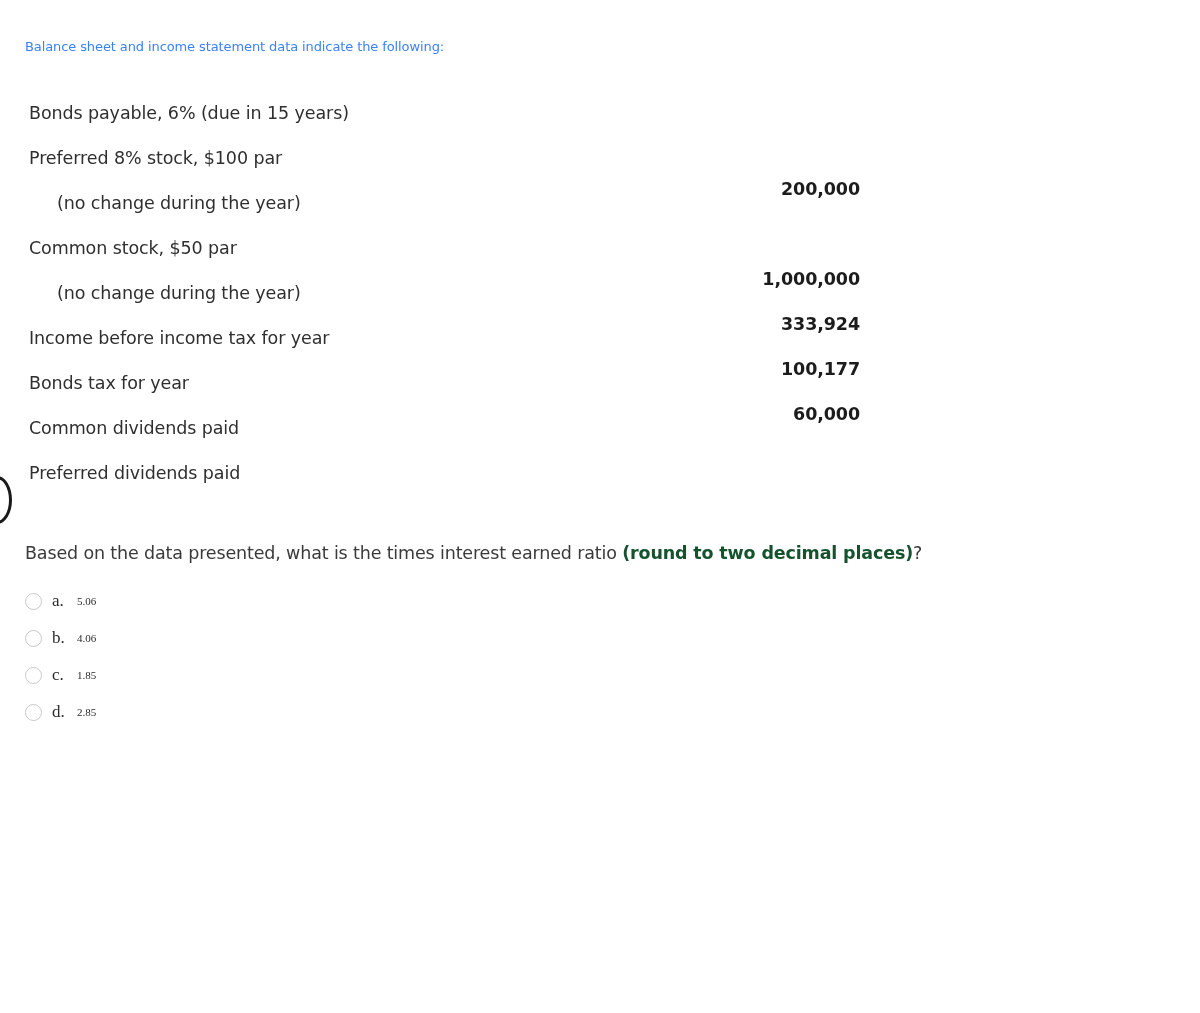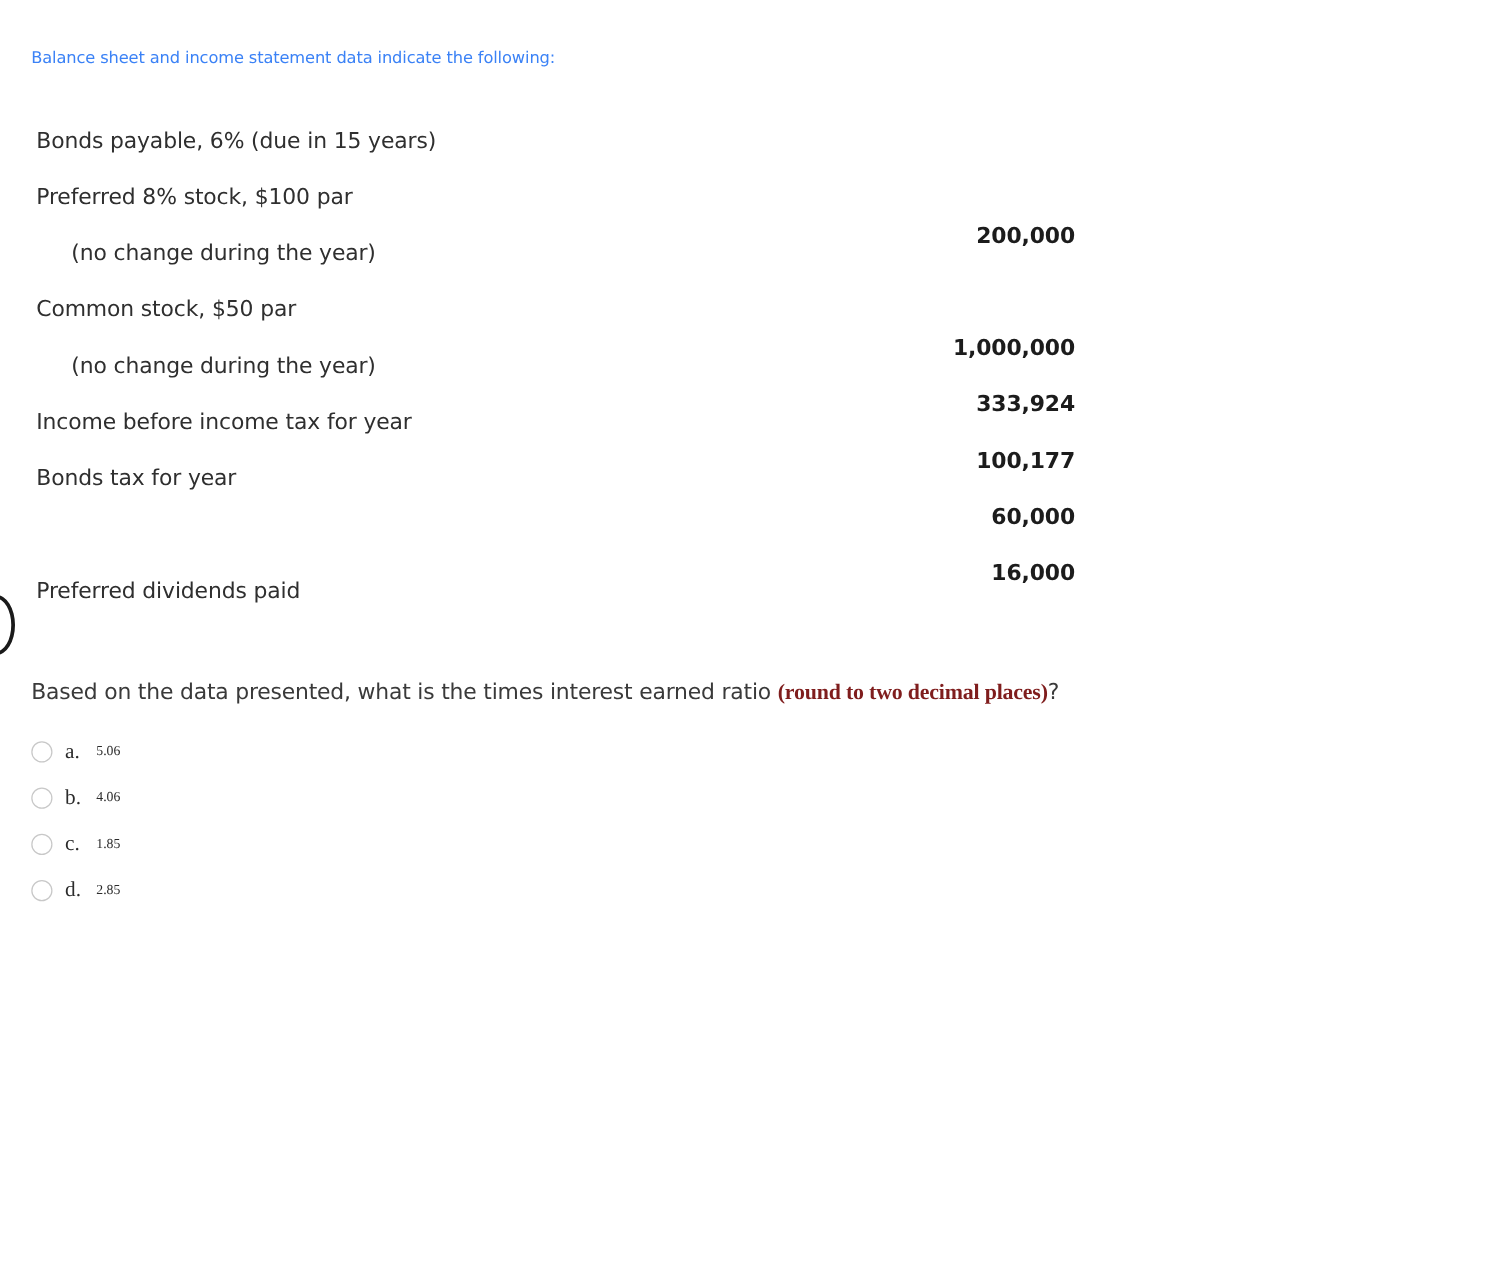--- a/index.html
+++ b/index.html
@@ -91,22 +91,21 @@
     left: 25px;
     top: 541px;
     font-size: 17.5px;
     line-height: 24px;
     letter-spacing: -0.15px;
     white-space: nowrap;
     color: #3a3a3a;
   }
   .question b {
     font-weight: 700;
-    color: #7f1d1d;
-    font-family: Liberation Serif, serif;
+    color: #14532d;
   }
 
   
   .options {
     position: absolute;
     left: 0;
     top: 589px;
   }
   .option {
     position: relative;
@@ -180,26 +179,26 @@
       <div class="row-label">Income before income tax for year</div>
       <div class="row-amount">333,924</div>
     </div>
 
     <div class="data-row">
       <div class="row-label">Bonds tax for year</div>
       <div class="row-amount">100,177</div>
     </div>
 
     <div class="data-row">
+      <div class="row-label">Common dividends paid</div>
       <div class="row-amount">60,000</div>
     </div>
 
     <div class="data-row">
       <div class="row-label">Preferred dividends paid</div>
-      <div class="row-amount">16,000</div>
     </div>
 
   </div>
 
   <div class="edge-mark"></div>
 
   <div class="question">
     <span>Based on the data presented, what is the times interest earned ratio </span><b>(round to two decimal places)</b><span>?</span>
   </div>
 

